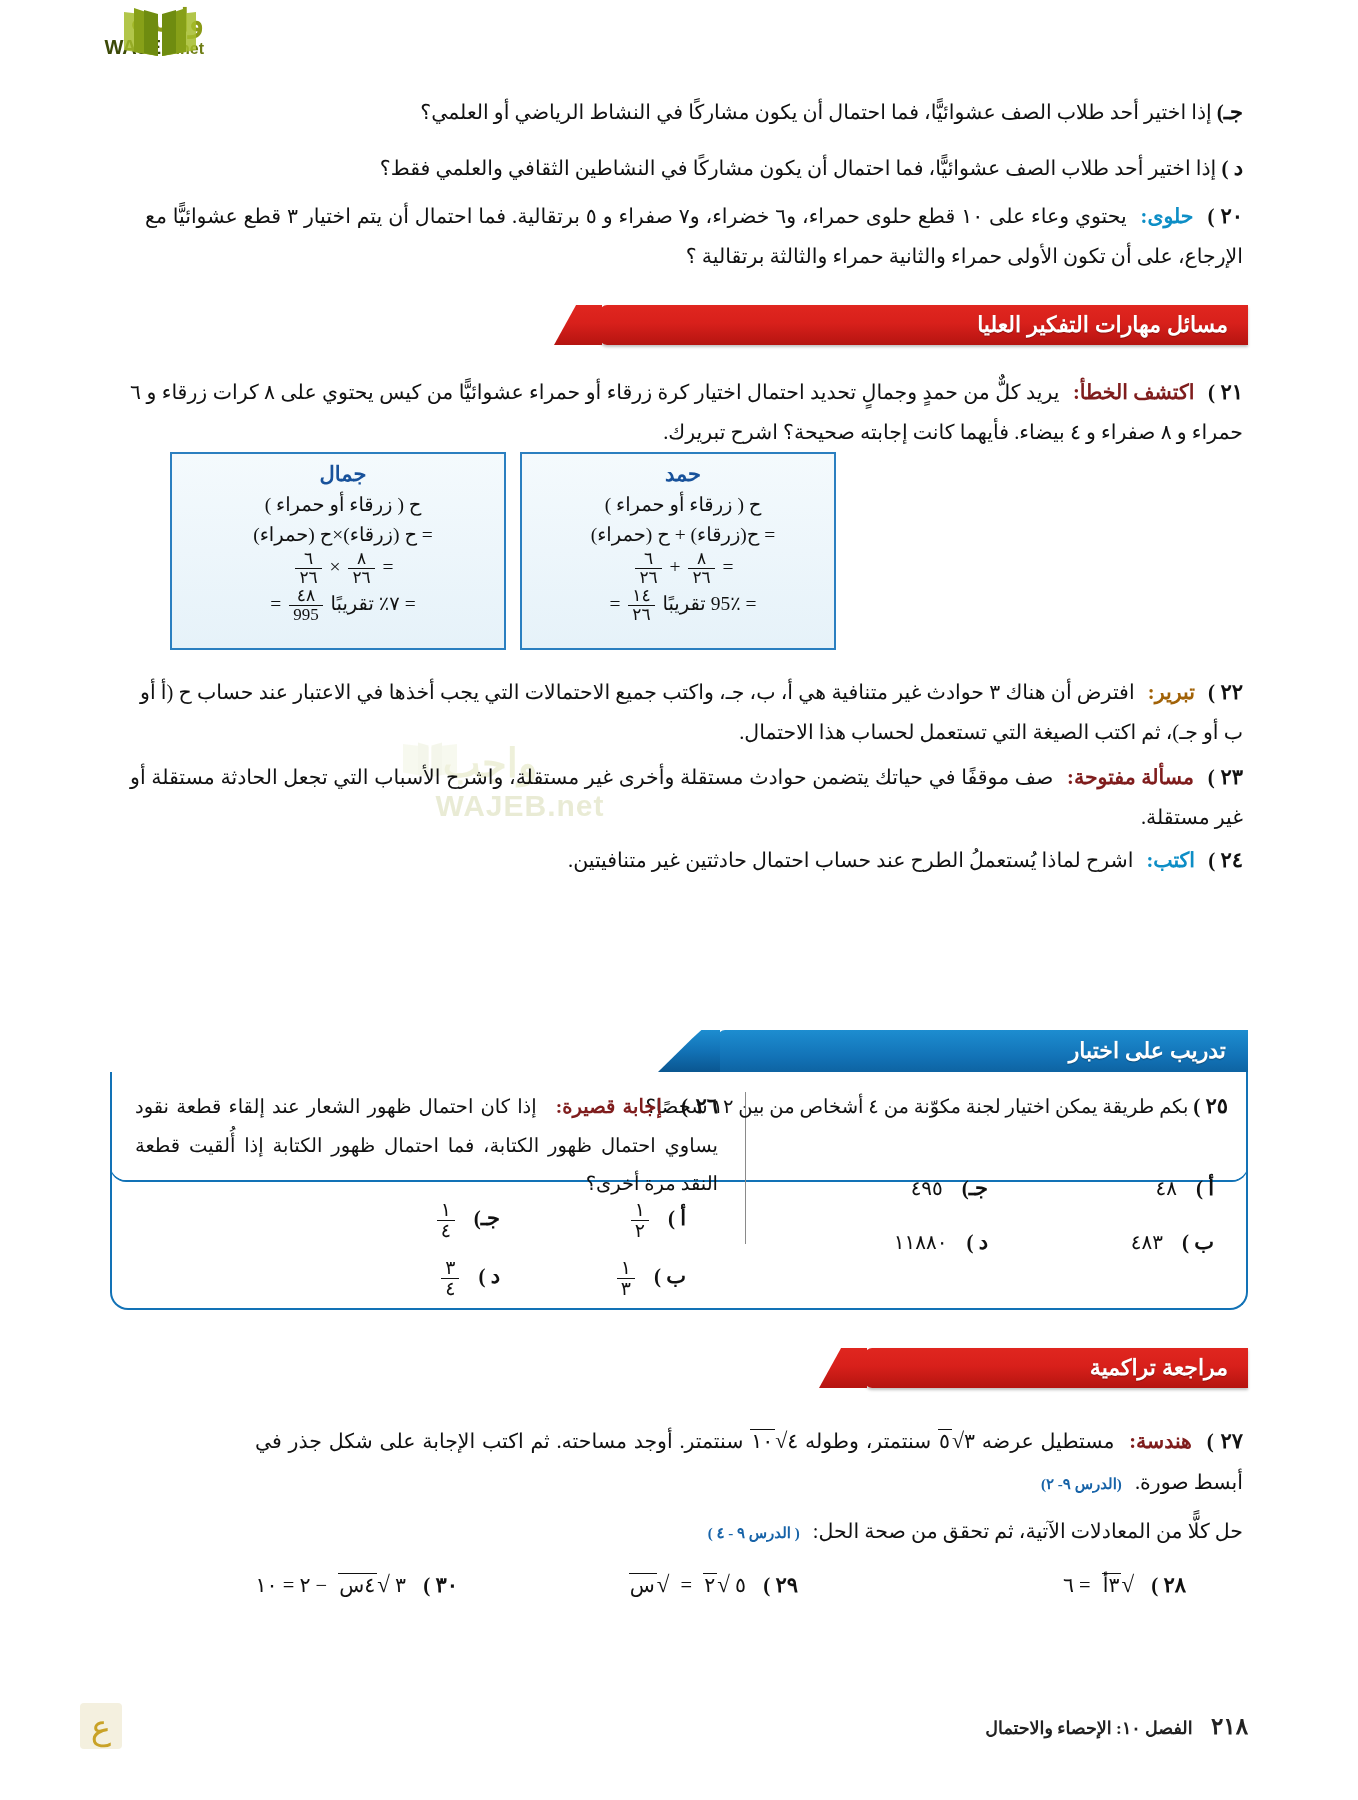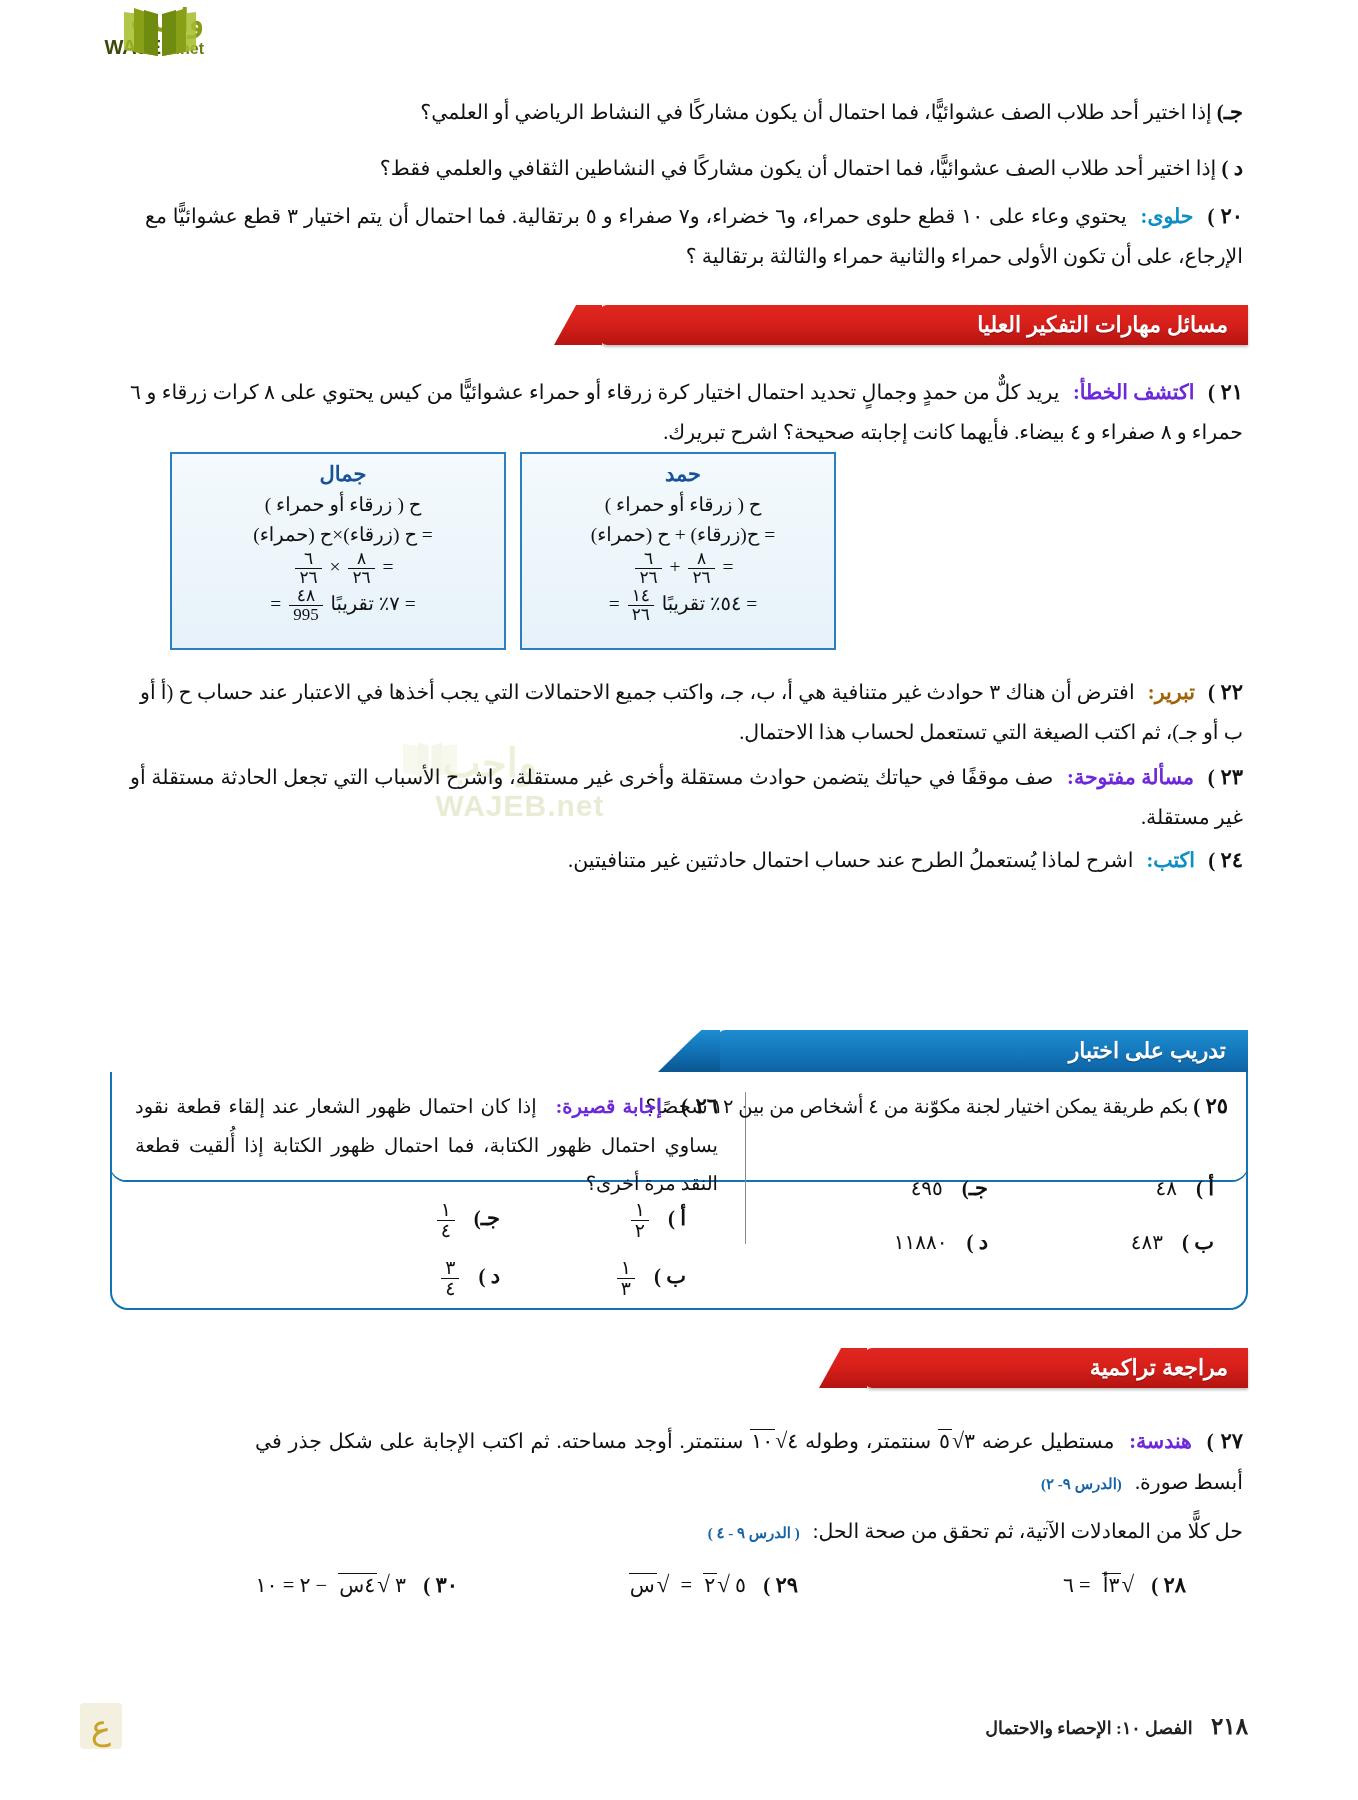--- a/index.html
+++ b/index.html
@@ -25,21 +25,21 @@
   .wm{position:absolute;left:390px;top:735px;width:260px;height:120px;opacity:.30;pointer-events:none;}
   .wm-ar{font-family:"Liberation Sans",sans-serif;font-weight:bold;font-size:40px;color:#c9cf87;text-align:center;line-height:1;}
   .wm-en{font-family:"Liberation Sans",sans-serif;font-weight:bold;font-size:30px;color:#b9c077;text-align:center;line-height:1;letter-spacing:1px;}
   .wm-book{position:absolute;left:10px;top:2px;width:60px;height:44px;opacity:.5;}
   .para{
     font-size:20.5px;line-height:1.95;text-align:justify;
     direction:rtl;position:absolute;
   }
   .num{font-weight:bold;font-size:21px;white-space:nowrap;}
   .kw-blue{color:#0d8ec6;font-weight:bold;}
-  .kw-red{color:#6d28d9;font-weight:bold;}
+  .kw-red{color:#7f1d1d;font-weight:bold;}
   .kw-green{color:#a16207;font-weight:bold;}
   .lesson-tag{color:#1763a8;font-weight:bold;font-size:15px;}
 
   
   .banner-red{
     position:absolute;height:40px;
     background:linear-gradient(180deg,#e0261f 0%,#d8201b 45%,#b51410 100%);
     border-radius:7px 0 0 7px;
     box-shadow:0 2px 3px rgba(0,0,0,.25);
   }
@@ -168,21 +168,21 @@
         <span class="n">٨</span>
         <span class="d">٢٦</span>
       </span>
       <span>+</span>
       <span class="frac">
         <span class="n">٦</span>
         <span class="d">٢٦</span>
       </span>
     </div>
     <div class="mline">
-      <span>= ٥٤٪ تقريبًا</span>
+      <span>= 95٪ تقريبًا</span>
       <span class="frac">
         <span class="n">١٤</span>
         <span class="d">٢٦</span>
       </span>
       <span>=</span>
     </div>
   </div>
 
   <div class="mbox" style="right:852px;top:452px;width:322px;height:186px;padding-top:8px;">
     <div class="name">جمال</div>

